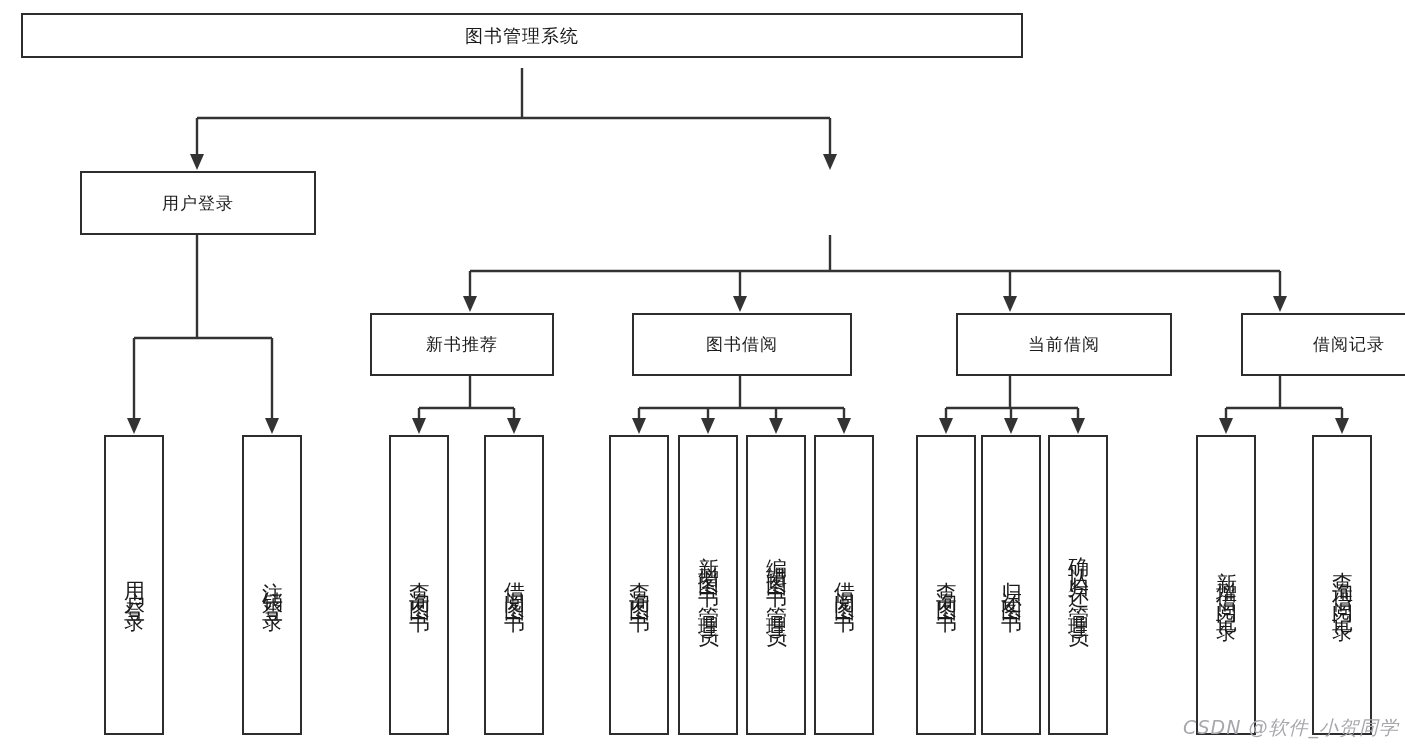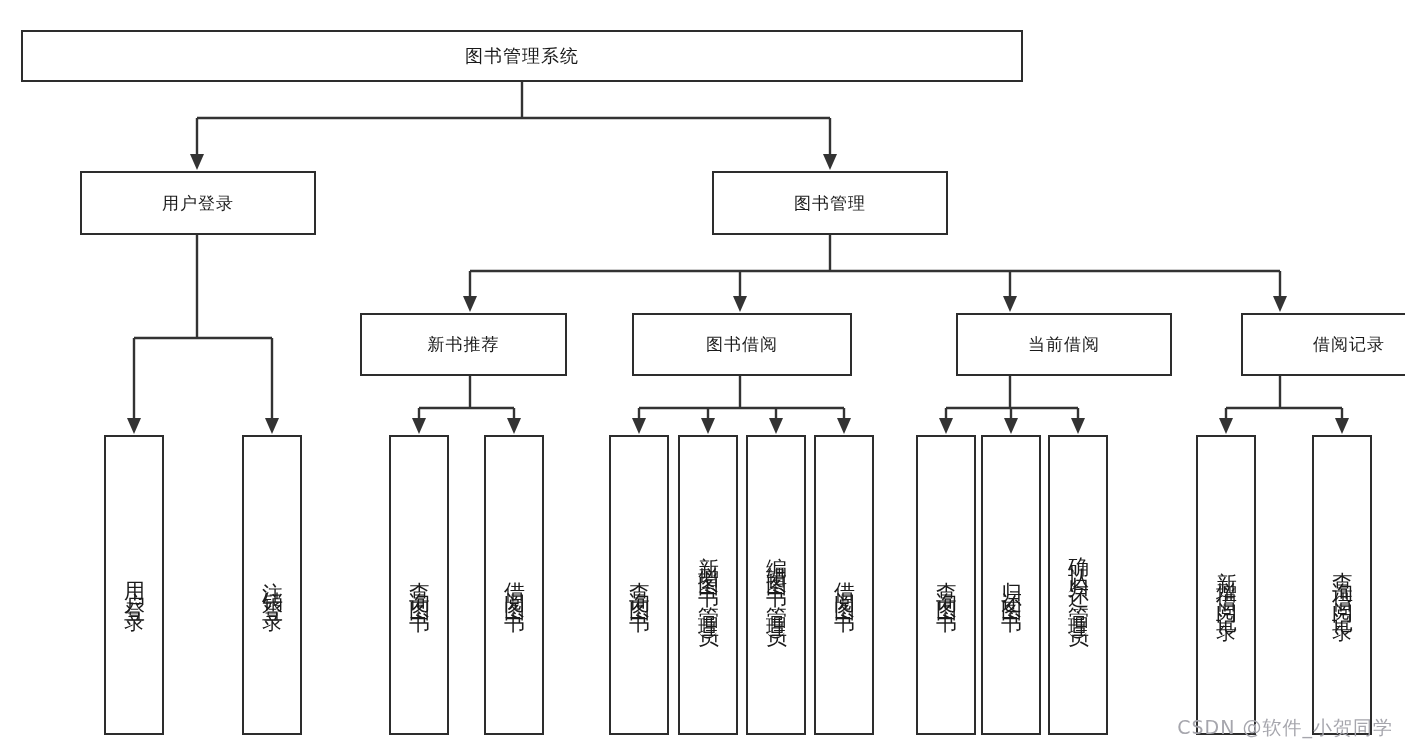--- a/index.html
+++ b/index.html
@@ -57,27 +57,28 @@
   .vbox span{
     writing-mode:vertical-rl;
     text-orientation:mixed;
     font-size:21px;
     letter-spacing:10px;
     line-height:1;
     white-space:nowrap;
   }
   .watermark{
     position:absolute;
-    right:12px;
+    right:6px;
     top:715px;
     font-size:19px;
     letter-spacing:1px;
     color:var(--watermark,#aaa);
     white-space:nowrap;
     z-index:5;
+    font-style:italic;
   }
 </style>
 </head>
 <body>
 
 <div class="stage">
 
   <svg class="connectors" viewBox="0 0 1405 747" aria-hidden="true">
 
     <path d="M522 68 V118 M197 118 H830 M197 118 V155 M830 118 V155"></path>
@@ -107,26 +108,25 @@
     <path d="M1010 376 V408 M946 408 H1078 M946 408 V419 M1011 408 V419 M1078 408 V419"></path>
     <polygon points="939,418 953,418 946,434"></polygon>
     <polygon points="1004,418 1018,418 1011,434"></polygon>
     <polygon points="1071,418 1085,418 1078,434"></polygon>
 
     <path d="M1280 376 V408 M1226 408 H1342 M1226 408 V419 M1342 408 V419"></path>
     <polygon points="1219,418 1233,418 1226,434"></polygon>
     <polygon points="1335,418 1349,418 1342,434"></polygon>
   </svg>
 
-  <div class="box hbox root" style="left:21px;top:30px;width:1002px;height:52px;">图书管理系统</div>
+  <div class="box hbox root" style="left:21px;top:13px;width:1002px;height:45px;">图书管理系统</div>
 
   <div class="box hbox" style="left:80px;top:171px;width:236px;height:64px;">用户登录</div>
-  <div class="box hbox" style="left:712px;top:171px;width:236px;height:64px;">图书管理</div>
 
-  <div class="box hbox" style="left:360px;top:313px;width:207px;height:63px;">新书推荐</div>
+  <div class="box hbox" style="left:370px;top:313px;width:184px;height:63px;">新书推荐</div>
   <div class="box hbox" style="left:632px;top:313px;width:220px;height:63px;">图书借阅</div>
   <div class="box hbox" style="left:956px;top:313px;width:216px;height:63px;">当前借阅</div>
   <div class="box hbox" style="left:1241px;top:313px;width:216px;height:63px;">借阅记录</div>
 
   <div class="box vbox" style="left:104px;top:435px;width:60px;height:300px;">
     <span>用户登录</span>
   </div>
   <div class="box vbox" style="left:242px;top:435px;width:60px;height:300px;">
     <span>注销登录</span>
   </div>

